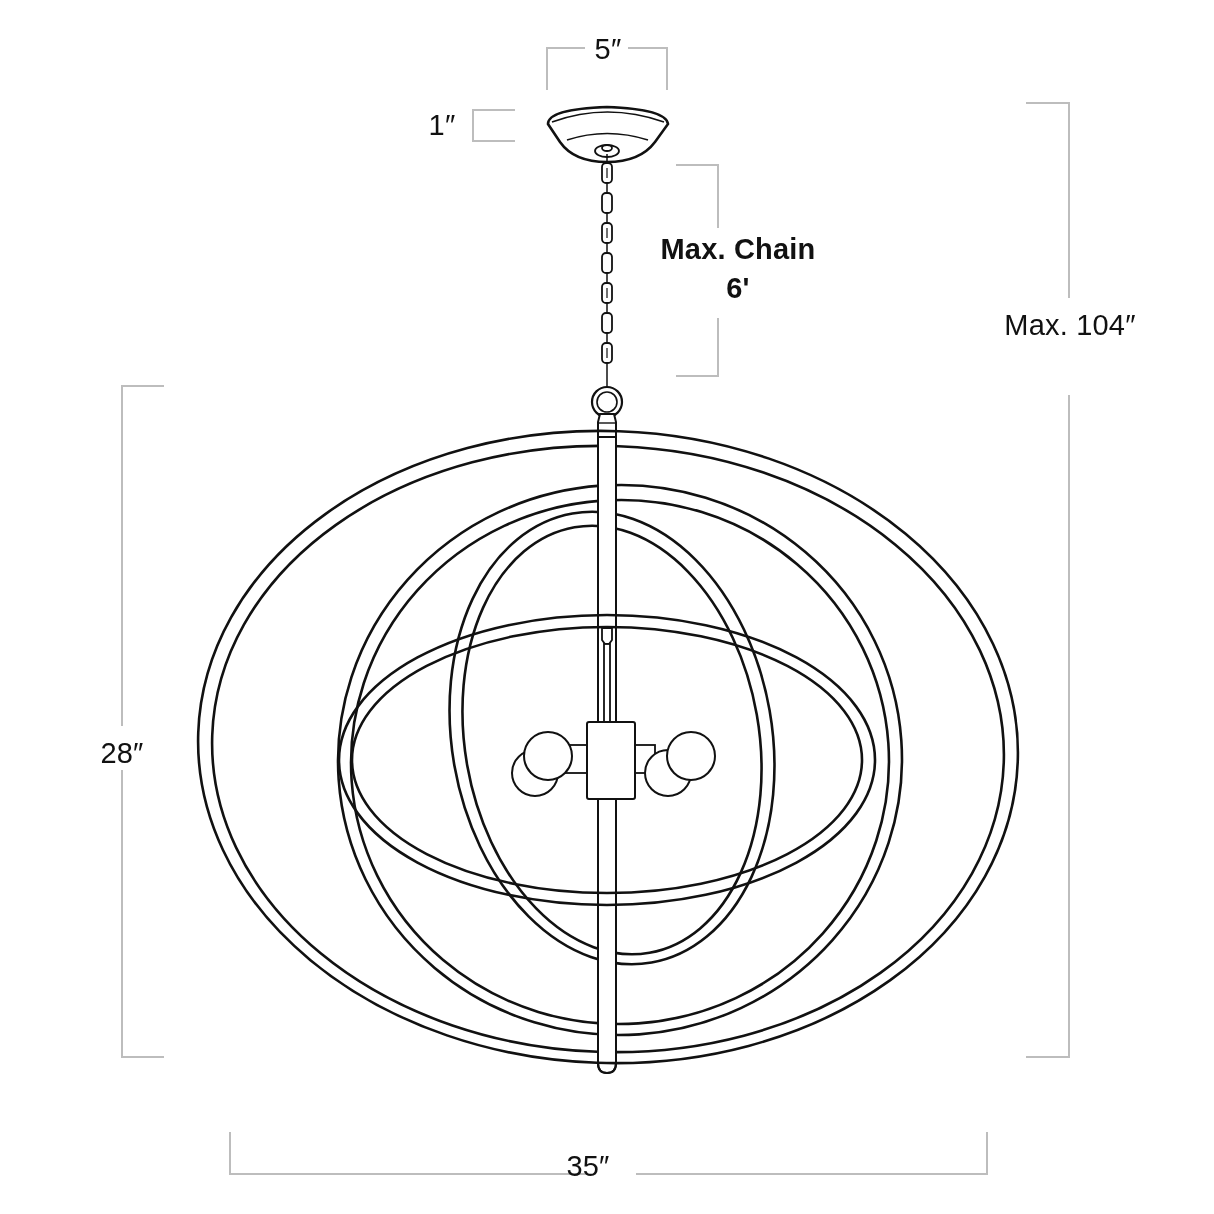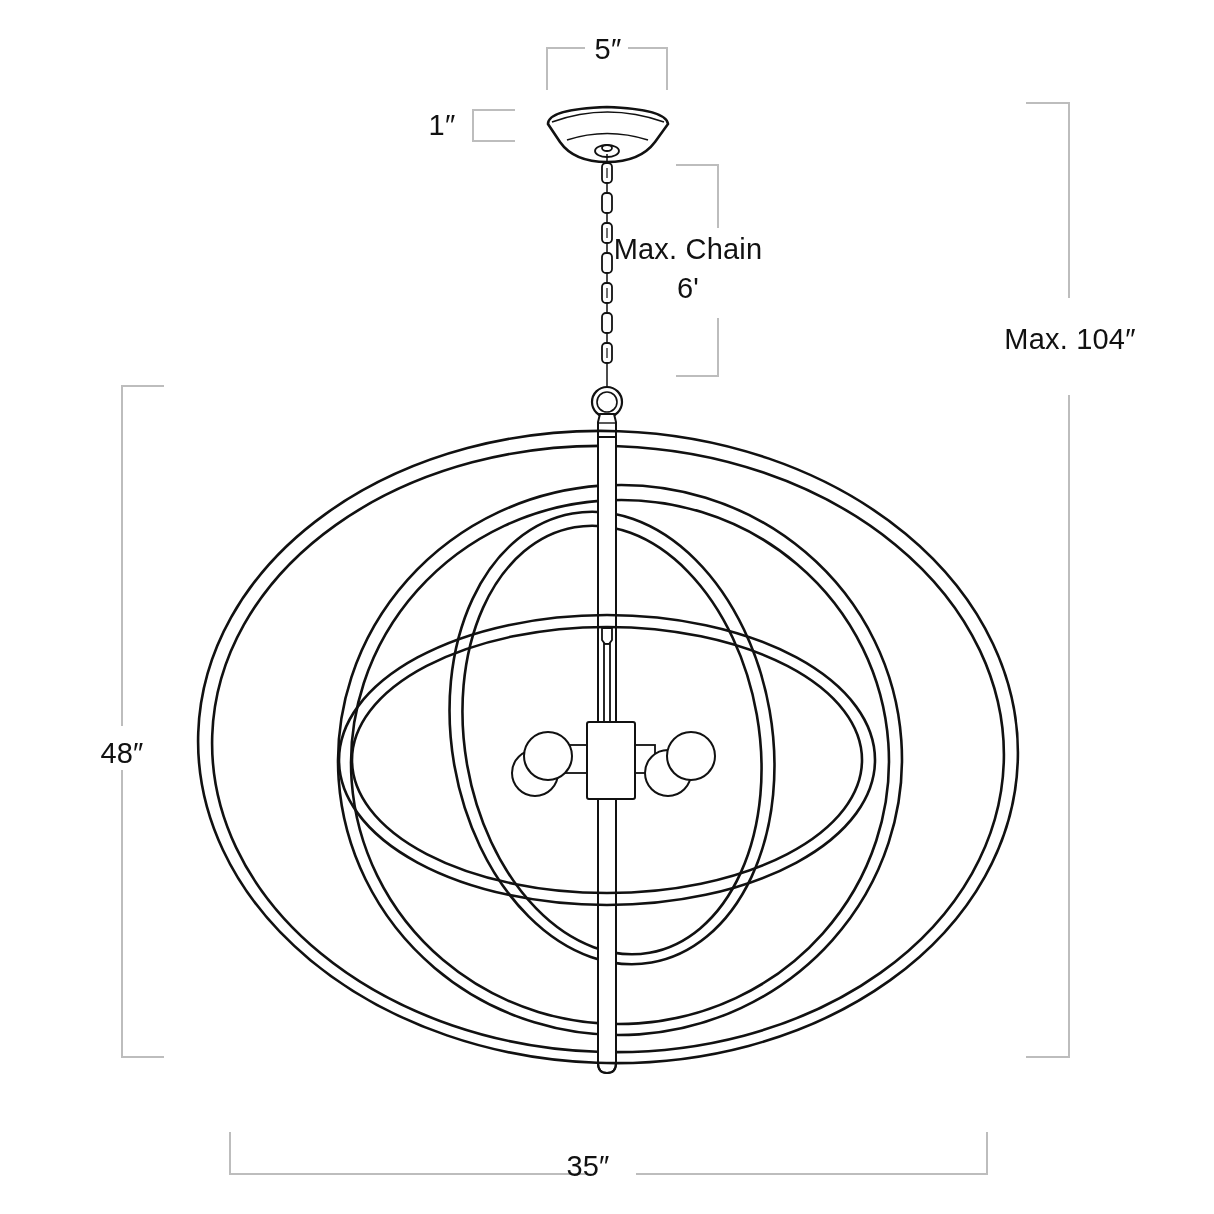--- a/index.html
+++ b/index.html
@@ -119,25 +119,25 @@
       <circle class="lnf" cx="691" cy="756" r="24" style="stroke-width:2"></circle>
 
       <rect class="lnf" x="587" y="722" width="48" height="77" rx="2" style="stroke-width:2"></rect>
     </g>
   </svg>
 
   <div class="label" style="left:588px; top:32px; width:40px;">5″</div>
 
   <div class="label" style="left:422px; top:108px; width:40px;">1″</div>
 
-  <div class="label" style="left:598px; top:232px; width:180px;">
+  <div class="label" style="left:648px; top:232px; width:180px;font-weight:bold;">
     <div>Max. Chain</div>
     <div style="margin-top:4px;">6'</div>
   </div>
 
   <div class="label" style="left:985px; top:306px; width:170px;">
-    <div style="margin-top:16px;">Max. 104″</div>
+    <div style="margin-top:2px;">Max. 104″</div>
   </div>
 
-  <div class="label" style="left:92px; top:736px; width:60px;">48″</div>
+  <div class="label" style="left:92px; top:736px; width:60px;">28″</div>
 
   <div class="label" style="left:558px; top:1149px; width:60px;">35″</div>
 </div>
 
 </body></html>

